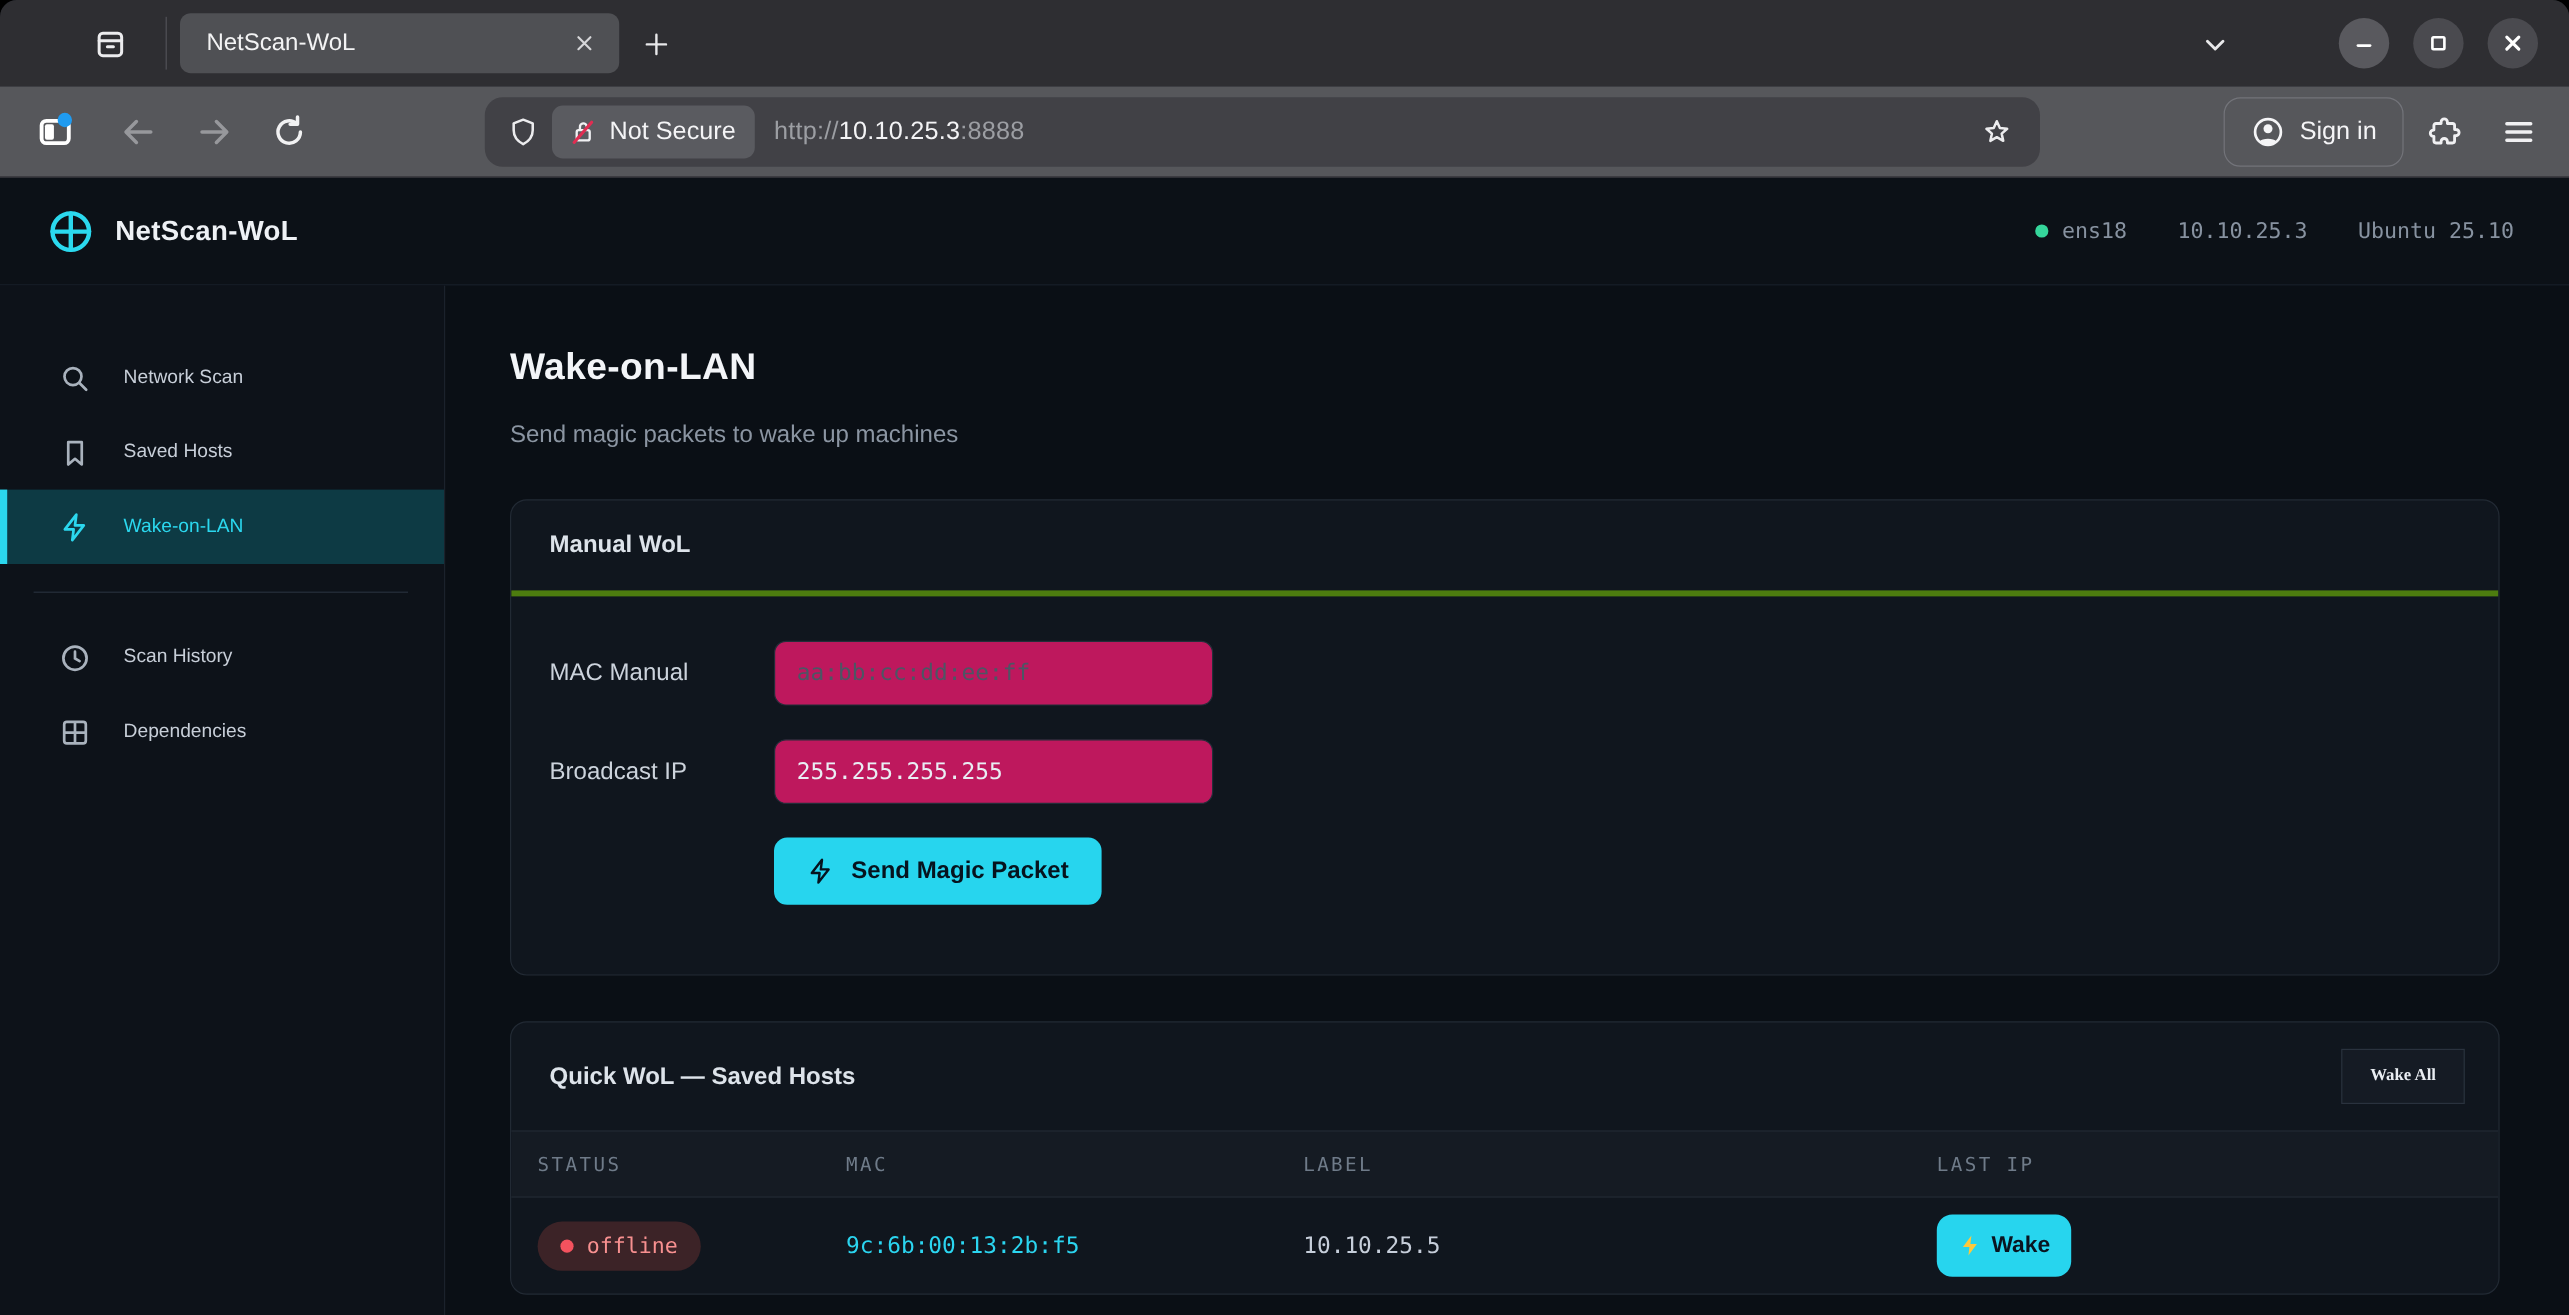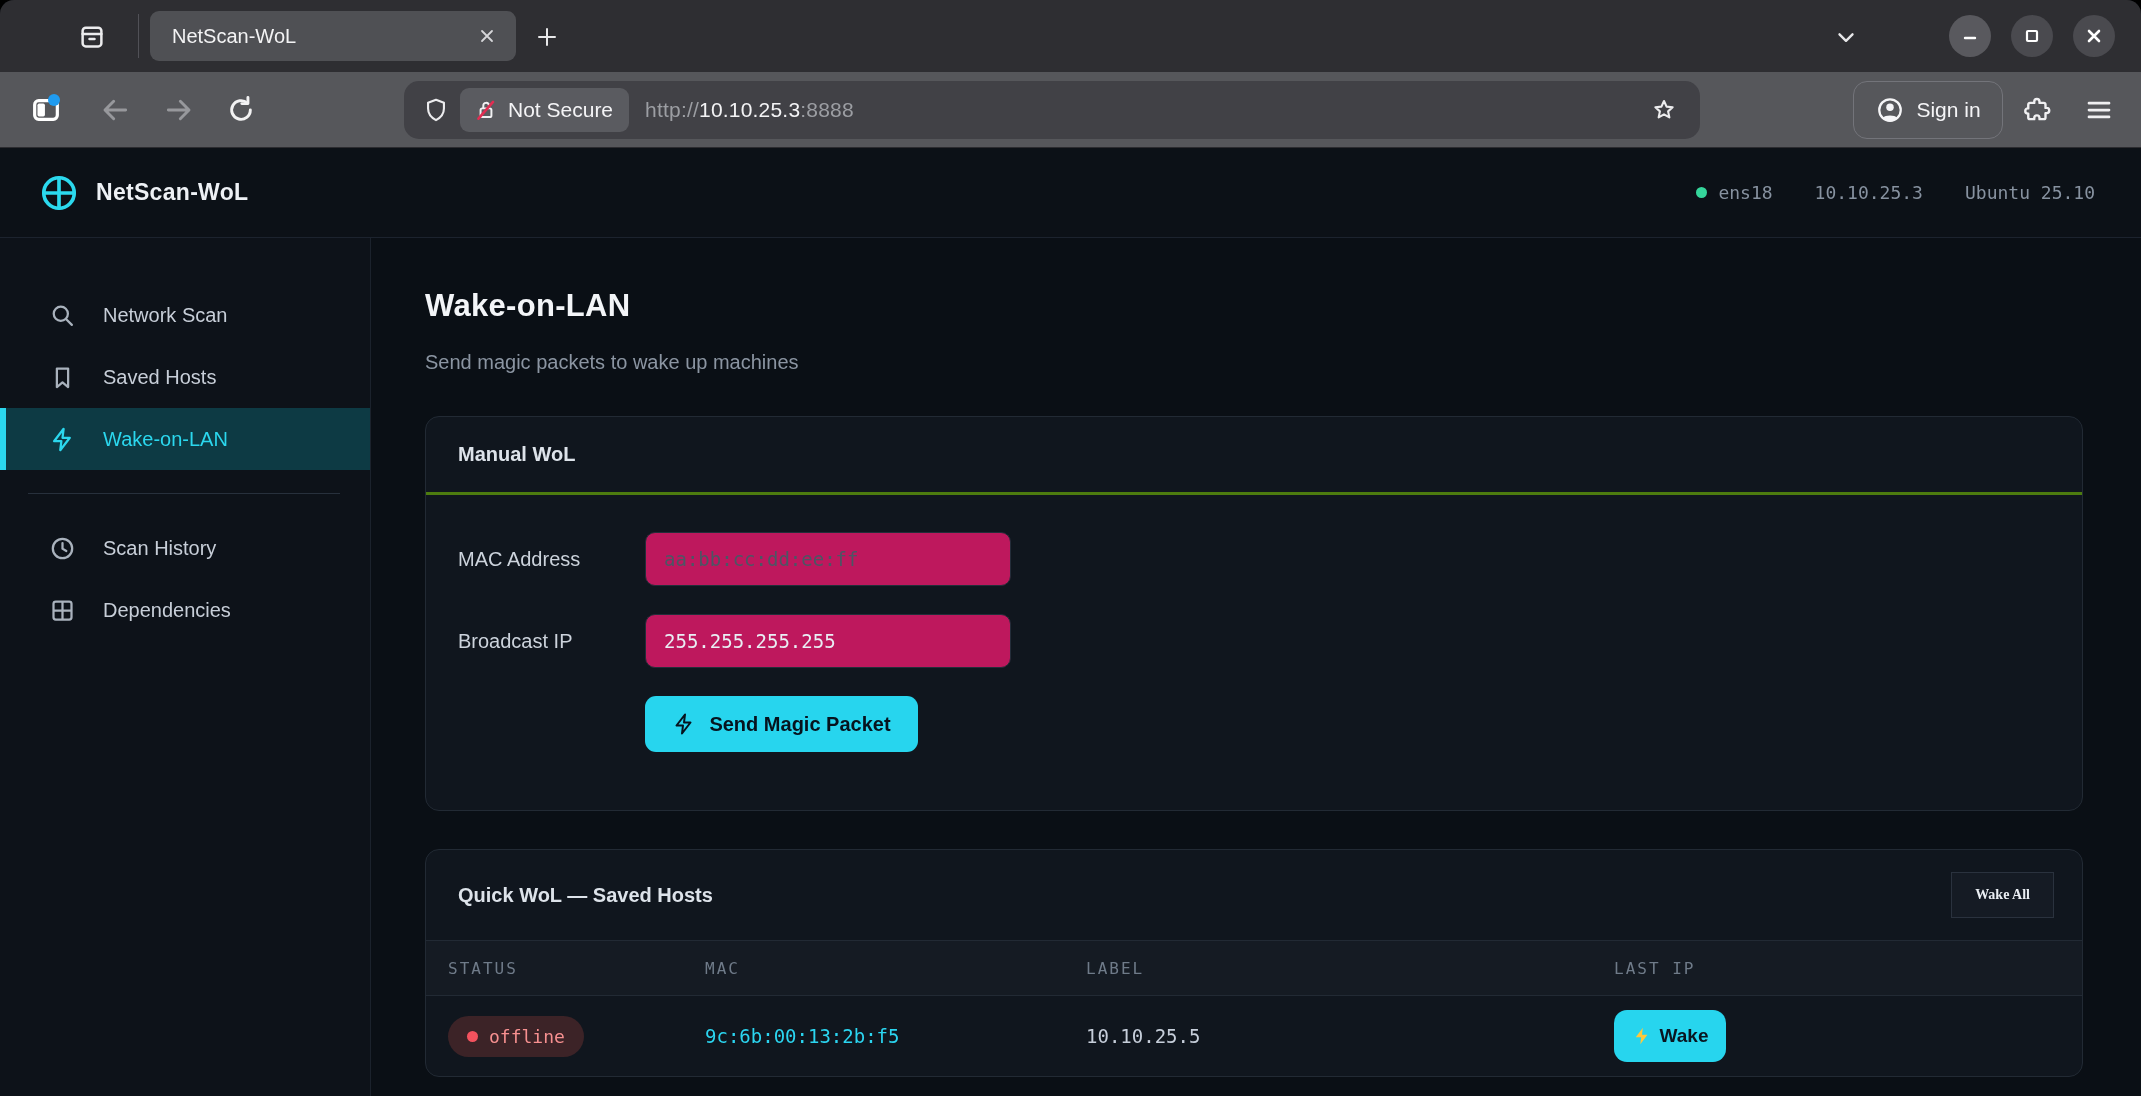--- a/index.html
+++ b/index.html
@@ -68,33 +68,33 @@
   .hstatus { margin-left:auto; display:flex; align-items:flex-start; gap:42px;
     font-family:"DejaVu Sans Mono", monospace; font-size:18px; color:#8792a0; }
   .iface { display:flex; align-items:center; gap:11px; }
   .dot-green { width:11px; height:11px; border-radius:50%; background:#35d69b; }
 
   
   .appbody { display:flex; height:858px; background:#0a0f15; }
   .sidebar { width:371px; background:#0d1219; border-right:1px solid #1b222c; padding-top:46px; }
   .nav-item { height:62px; display:flex; align-items:center; gap:27px;
     padding-left:42px; border-left:6px solid transparent;
-    color:#c7ced8; font-size:20px; }
+    color:#c7ced8; font-size:16px; }
   .nav-item .ic { width:28px; height:28px; display:flex; align-items:center; justify-content:center; color:#a9b2bd; }
   .nav-item.active { background:#0d3a44; border-left-color:#2bd7ee; color:#2bd7ee; }
   .nav-item.active .ic { color:#2bd7ee; }
   .nav-divider { height:1px; background:#27303c; margin:23px 30px 23px 28px; }
 
   .main { flex:1; padding:50px 0 0 54px; }
   .page-title { font-size:31px; font-weight:bold; color:#f3f5f8; letter-spacing:.3px; }
   .page-sub { margin-top:27px; font-size:20px; color:#8b95a2; }
 
   .card { width:1658px; background:#10161e; border:1px solid #222a34; border-radius:14px; overflow:hidden; }
   .card1 { margin-top:42px; }
-  .card-h { padding:26px 32px; font-size:20px; font-weight:bold; color:#dde3ea; border-bottom:3px solid #4d7c0f; }
+  .card-h { padding:26px 32px; font-size:20px; font-weight:bold; color:#dde3ea; border-bottom:5px solid #4d7c0f; }
 
   .form { padding:37px 32px 58px; }
   .frow { display:flex; align-items:center; margin-bottom:28px; }
   .flabel { width:187px; font-size:20px; color:#ccd3dc; }
   .finput { width:366px; height:54px; background:#be185d; border:1px solid #242d39;
     border-radius:10px; padding:0 18px; font-family:"DejaVu Sans Mono", monospace;
     font-size:19px; color:#e9eef4; outline:none; }
   .finput::placeholder { color:#4c5664; }
   .send-btn { margin:26px 0 0 187px; width:273px; height:56px; background:#27d5ee;
     border:none; border-radius:11px; display:flex; align-items:center; justify-content:center;
@@ -348,21 +348,21 @@
     </div>
 
     <div class="main">
       <div class="page-title">Wake-on-LAN</div>
       <div class="page-sub">Send magic packets to wake up machines</div>
 
       <div class="card card1">
         <div class="card-h">Manual WoL</div>
         <div class="form">
           <div class="frow">
-            <span class="flabel">MAC Address</span>
+            <span class="flabel">MAC Manual</span>
             <input class="finput" type="text" placeholder="aa:bb:cc:dd:ee:ff" style="">
           </div>
           <div class="frow">
             <span class="flabel">Broadcast IP</span>
             <input class="finput" type="text" value="255.255.255.255" style="">
           </div>
           <button class="send-btn">
             <span>
               <svg width="24" height="24" viewBox="0 0 24 24" fill="none" stroke="currentColor" stroke-width="2" stroke-linejoin="round">
                 <path d="M13 2.5 4.5 13.5H11l-1 8 8.5-11H12z"></path>

